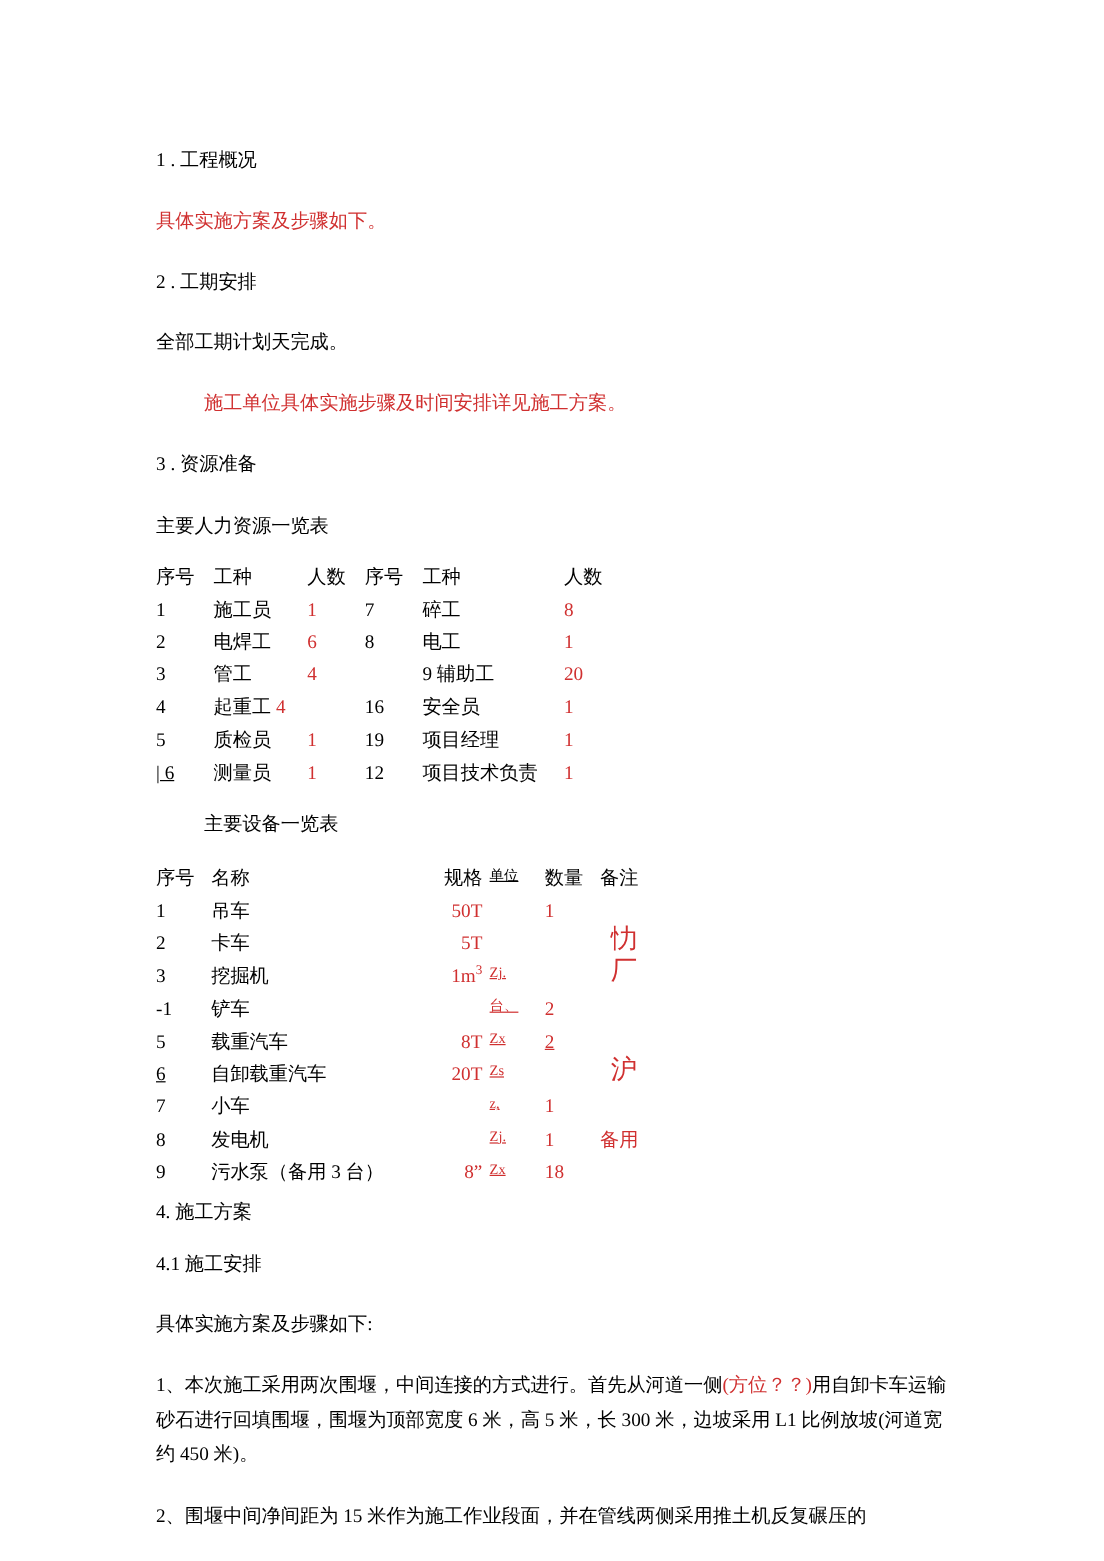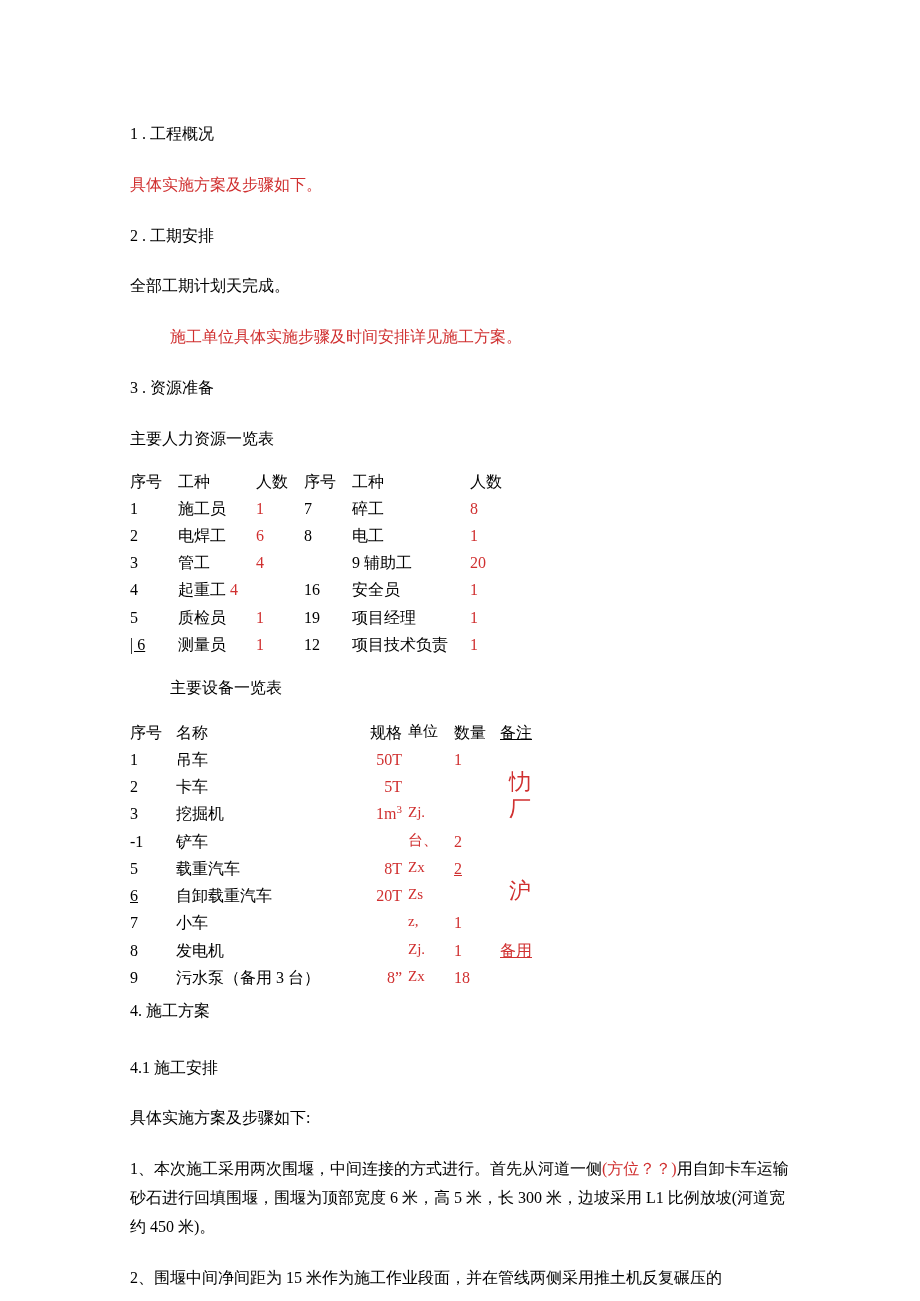--- a/index.html
+++ b/index.html
@@ -46,23 +46,23 @@
       margin-bottom: 6px;
     }
     .table2 td {
       padding: 0 6px 0 0;
       vertical-align: middle;
       line-height: 1.7;
     }
     .table2 .d0 { width: 40px; }
     .table2 .d1 { width: 170px; }
     .table2 .d2 { width: 50px; text-align: right; }
-    .table2 .d3 { width: 40px; font-size: 15px; vertical-align: top;}
+    .table2 .d3 { width: 40px; font-size: 12px; vertical-align: top; text-decoration: underline;}
     .table2 .d4 { width: 40px; }
-    .table2 .d5 { width: 50px; text-decoration: underline; }
+    .table2 .d5 { width: 50px; }
     .sup { font-size: 11px; vertical-align: super; }
     .seal {
       position: relative;
     }
     .seal-glyph {
       position: absolute;
       color: #d03030;
       font-size: 22px;
       font-family: "KaiTi", "STKaiti", serif;
       line-height: 1;
@@ -226,19 +226,19 @@
         <td class="d0">9</td>
         <td class="d1">污水泵（备用 3 台）</td>
         <td class="d2 red">8”</td>
         <td class="d3 red">Zx</td>
         <td class="d4 red seal"><span>18</span></td>
         <td class="d5 red"></td>
       </tr>
     </tbody>
 </table>
 
-<p class="para" style="margin-bottom:28px;">4. 施工方案</p>
+<p class="para" style="margin-bottom:14px;">4. 施工方案</p>
 <p class="para">4.1 施工安排</p>
 <p class="para">具体实施方案及步骤如下:</p>
 <p class="para">
   <span>1、本次施工采用两次围堰，中间连接的方式进行。首先从河道一侧</span><span class="red">(方位？？)</span><span>用自卸卡车运输砂石进行回填围堰，围堰为顶部宽度 6 米，高 5 米，长 300 米，边坡采用 L1 比例放坡(河道宽约 450 米)。</span>
 </p>
 <p class="para" style="margin-bottom:0;">2、围堰中间净间距为 15 米作为施工作业段面，并在管线两侧采用推土机反复碾压的</p>
 
 </body></html>

